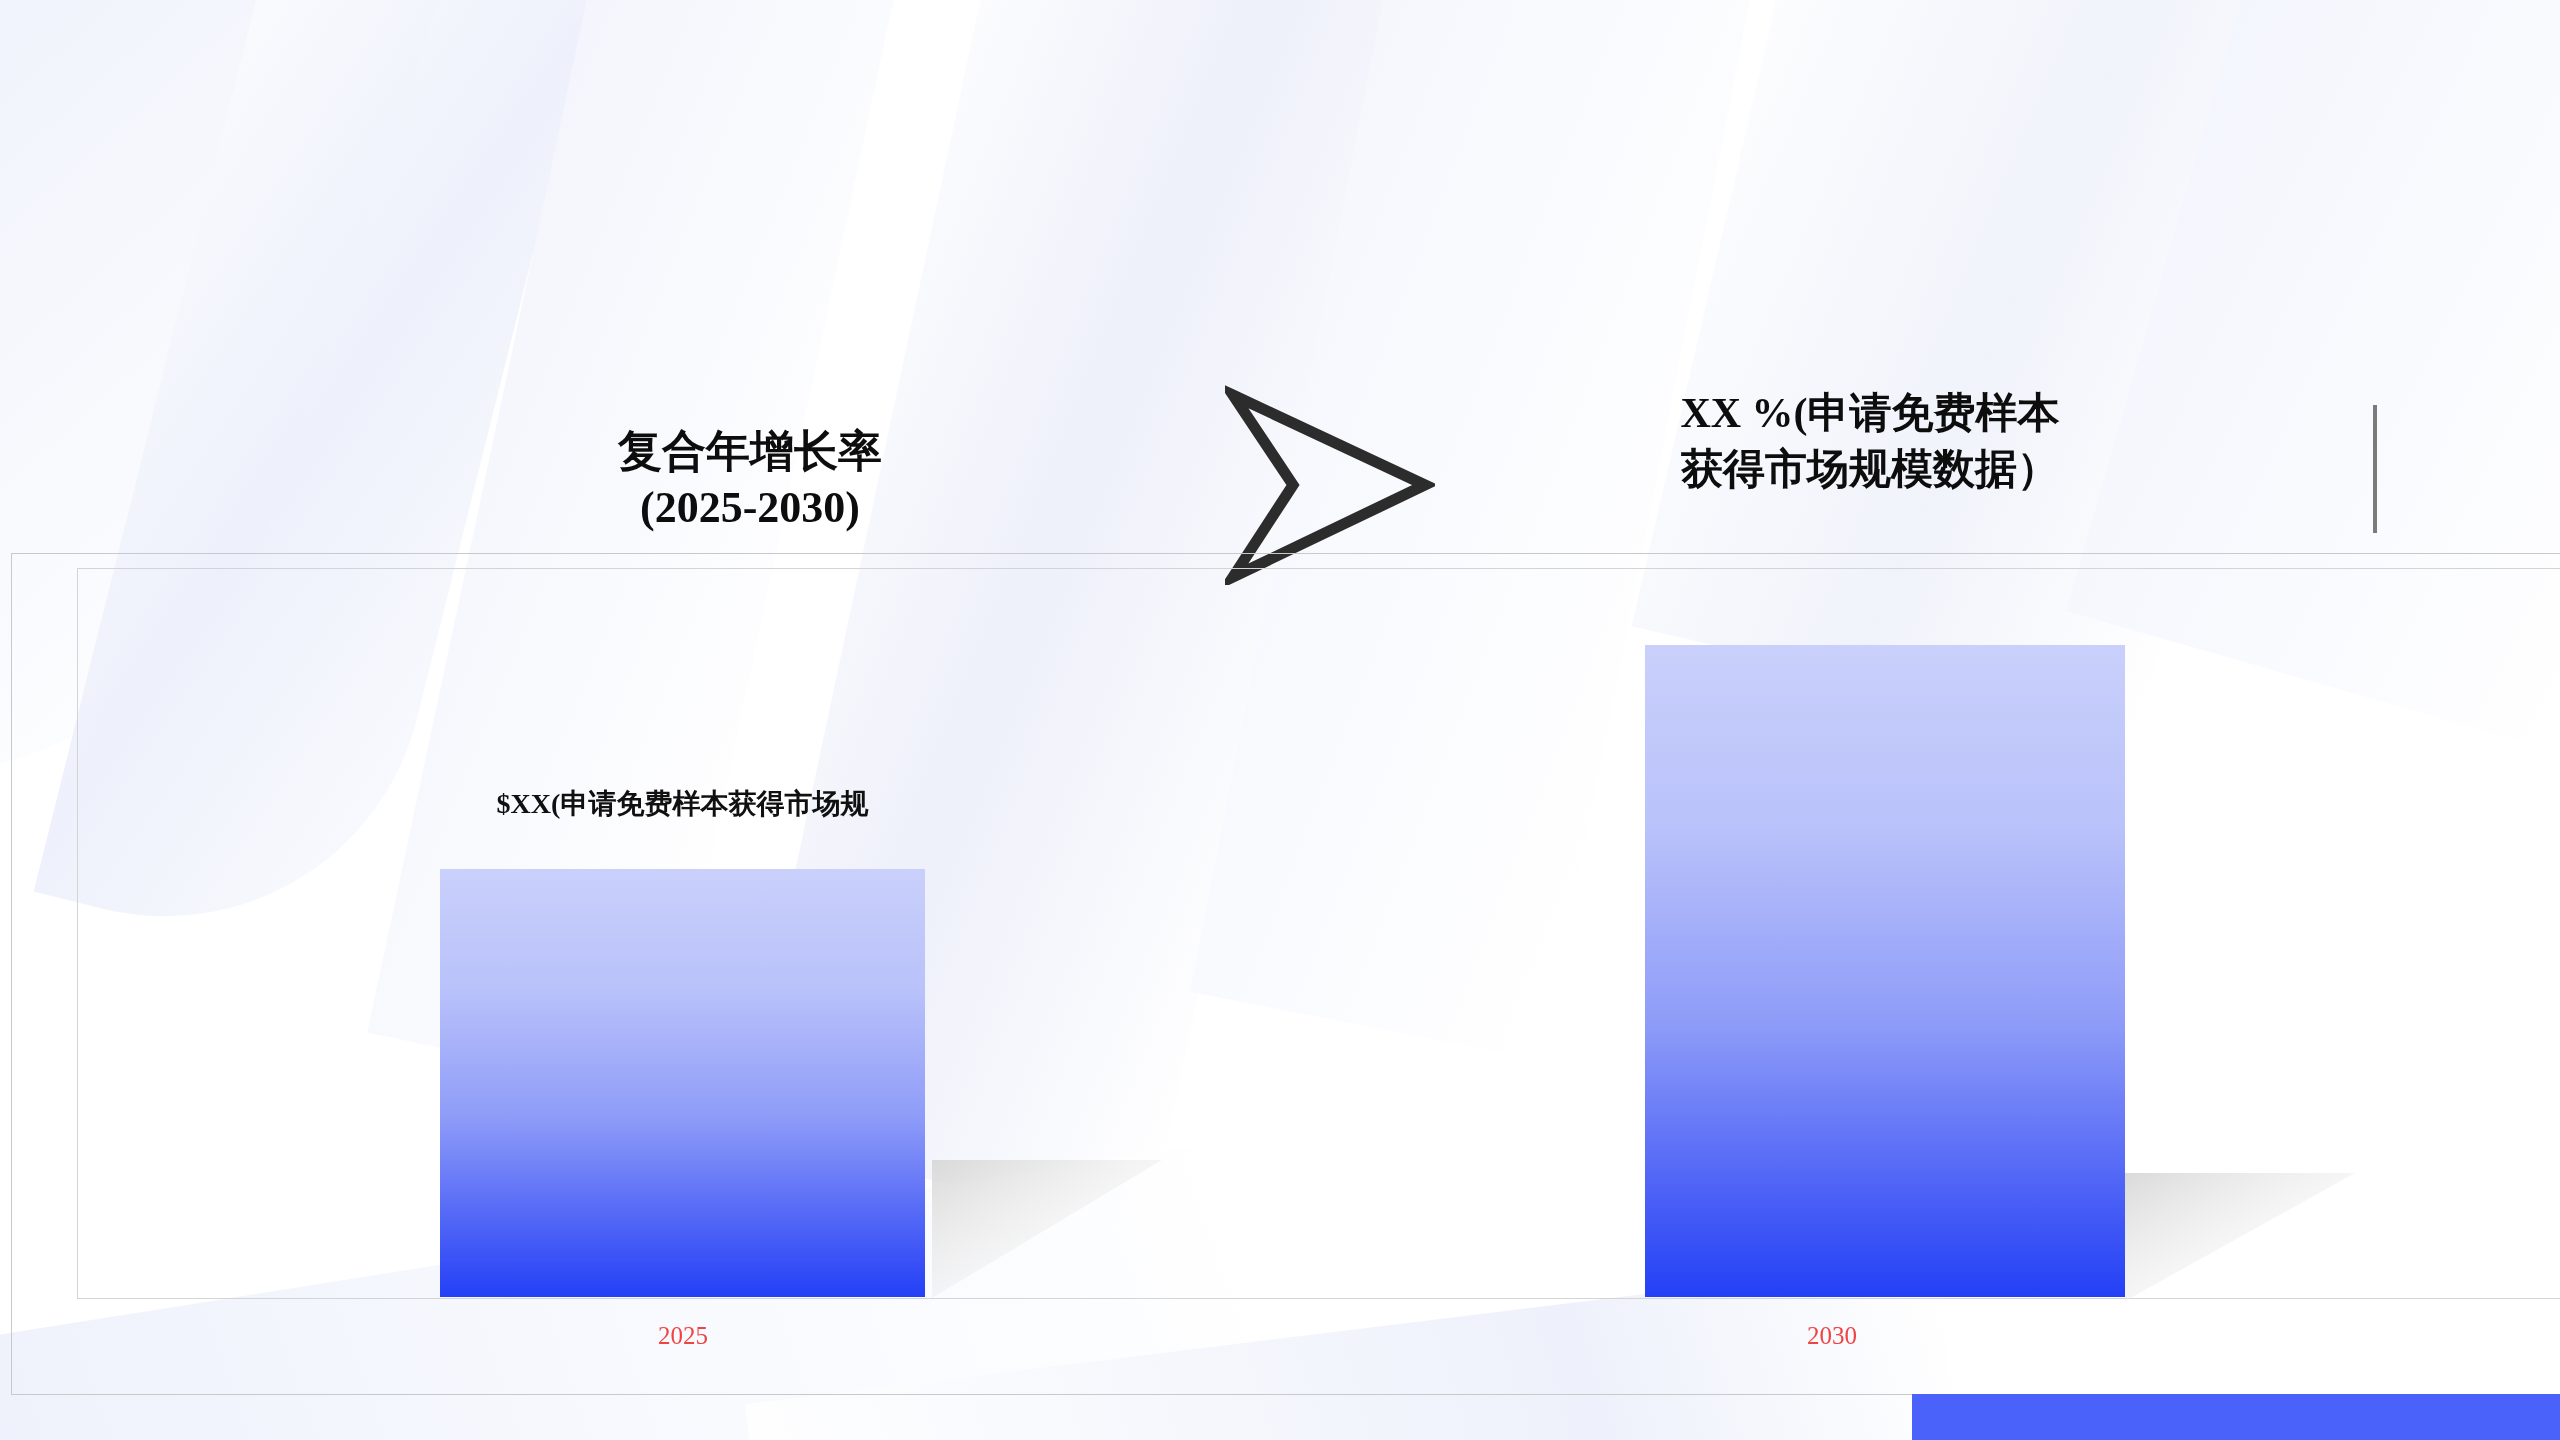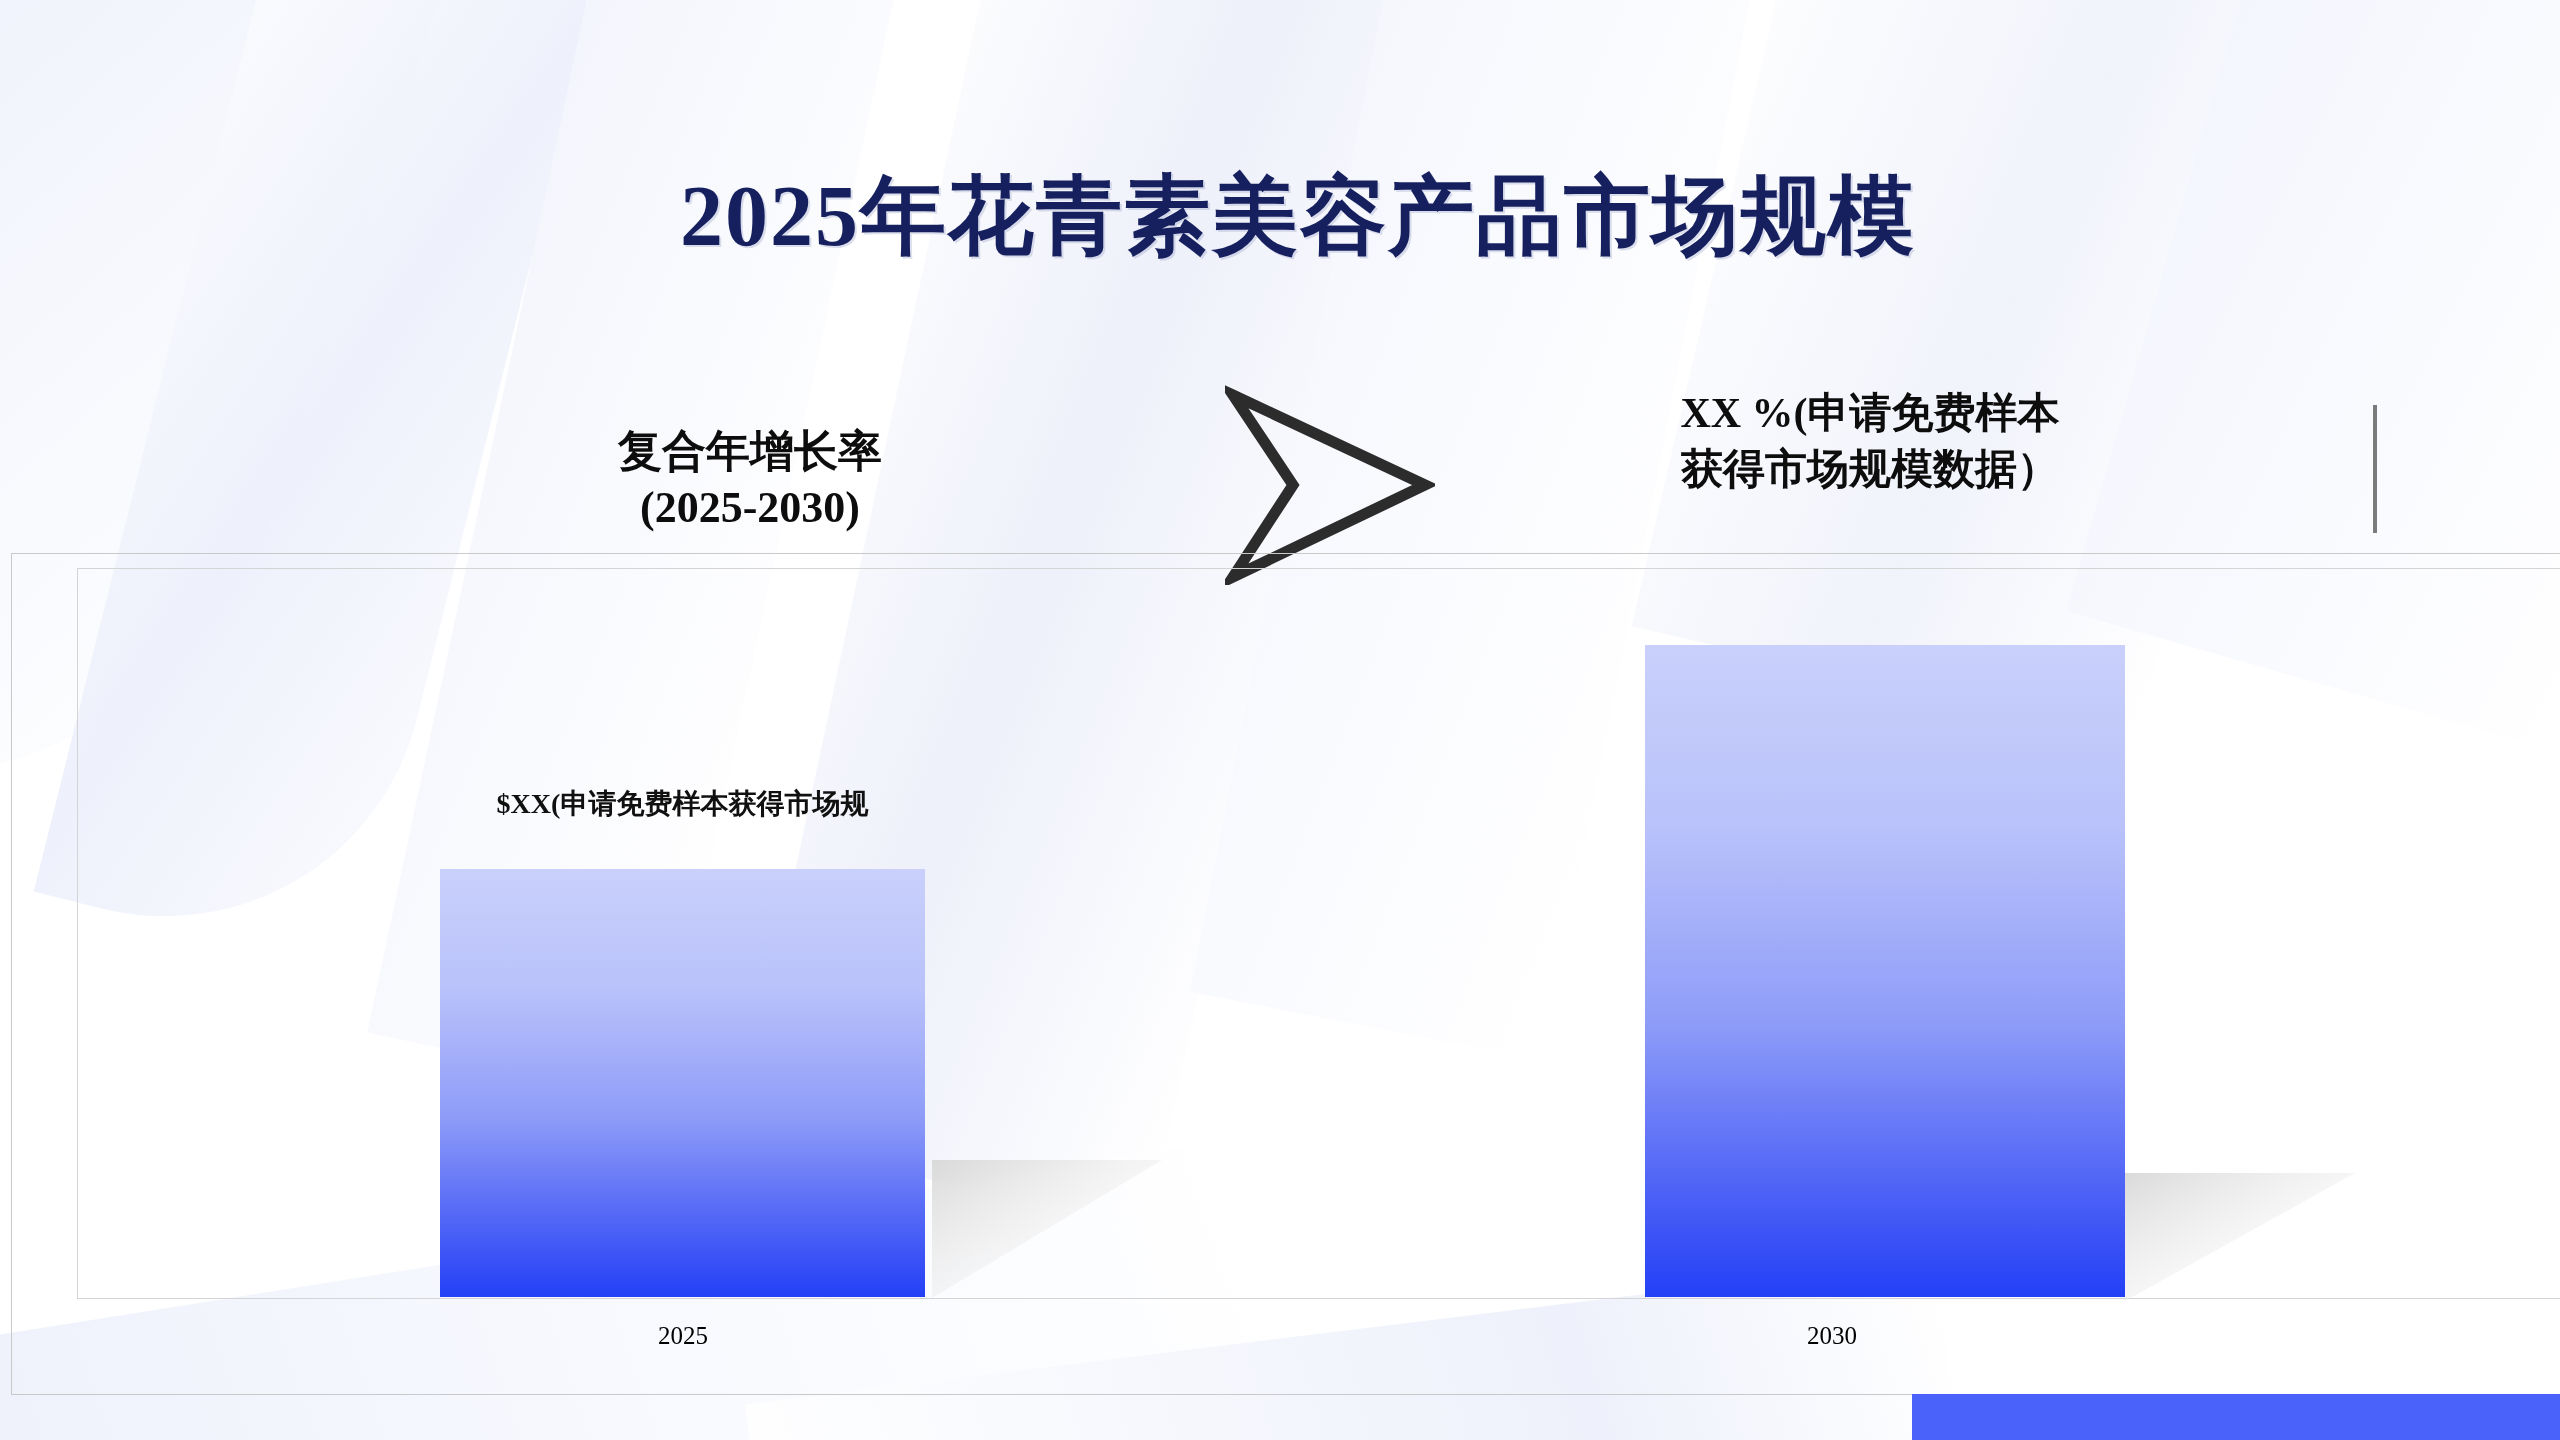--- a/index.html
+++ b/index.html
@@ -235,21 +235,21 @@
     text-align: center;
     font-weight: 700;
     font-size: 28px;
     line-height: 1.28;
     color: #101010;
   }
   .tick-label {
     position: absolute;
     text-align: center;
     font-size: 25px;
-    color: #000000;
+    color: #ef4444;
   }
 
   
   #accent-bar {
     position: absolute;
     left: 1912px;
     top: 1394px;
     width: 648px;
     height: 46px;
     background: #4a61fa;
@@ -266,21 +266,20 @@
     <div class="swoosh sw3"></div>
     <div class="swoosh sw4"></div>
     <div class="swoosh sw5"></div>
     <div class="swoosh sw6"></div>
     <div class="swoosh sw7"></div>
     <div class="swoosh sw-bottom"></div>
     <div class="swoosh sw-bottom2"></div>
   </div>
 
 
-  <div id="title">2025年花青素美容产品市场规模</div>
 
   <div id="cagr">
     <div class="l1">复合年增长率</div>
     <div class="l2">(2025-2030)</div>
   </div>
 
   <svg id="arrow" viewBox="0 0 210 200">
     <path d="M8 10 L200 100 L8 192 L68 100 Z" fill="none" stroke="#2c2c2c" stroke-width="11" stroke-linejoin="miter"></path>
   </svg>
 

